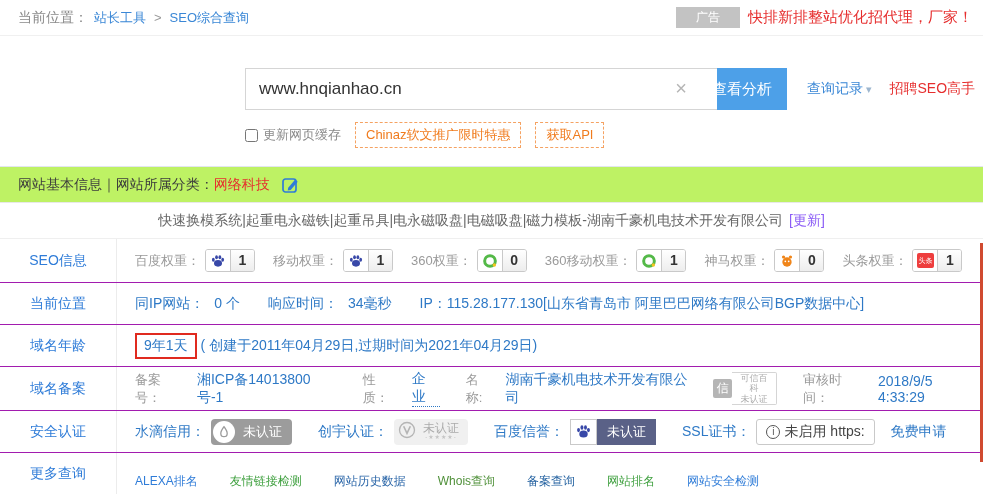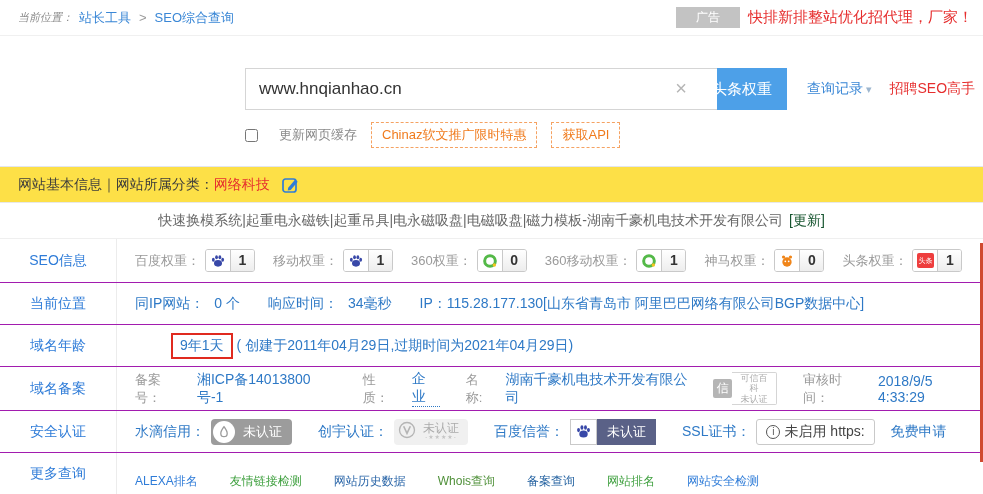--- a/index.html
+++ b/index.html
@@ -6,21 +6,21 @@
   body {
     width:983px; height:494px; overflow:hidden; position:relative;
     font-family:"Liberation Sans","DejaVu Sans",sans-serif;
     background:#fff; color:#555; font-size:13px;
   }
   a { text-decoration:none; cursor:pointer;text-align:center; }
 
   
   .crumb-bar { height:36px; display:flex; align-items:center; padding:0 10px 0 18px;
                border-bottom:1px solid #f0f0f0; }
-  .crumb-prefix { color:#8a8a8a; font-size:11px;font-style:italic; }
+  .crumb-prefix { color:#8a8a8a; font-size:14px; }
   .crumb-link { color:#3a87d6; font-size:13px; margin:0 6px; }
   .crumb-sep { color:#9a9a9a; margin:0 2px; }
   .crumb-spacer { flex:1; }
   .ad-badge { background:#c3c3c3; color:#fff; font-size:12px; padding:2px 20px; margin-right:8px; }
   .ad-text { color:#e62e2e; font-size:15px; }
 
   
   .search-section { padding-top:32px; }
   .search-row { margin-left:245px; display:flex; align-items:center; }
   .input-wrap { position:relative; width:452px; }
@@ -29,34 +29,34 @@
                 font-family:"Liberation Sans","DejaVu Sans",sans-serif; }
   .clear-x { position:absolute; right:10px; top:9px; color:#b5b5b5; font-size:20px;
              line-height:22px; cursor:pointer; }
   .analyze-btn { width:90px; height:42px; background:#4da0e8; color:#fff; border:none;
                  font-size:15px; cursor:pointer; font-family:inherit; }
   .history-link { color:#3a87d6; font-size:14px; margin-left:20px; }
   .caret { color:#9db6cf; font-size:11px; margin-left:3px; }
   .hire-link { color:#e62e2e; font-size:14px; margin-left:18px; }
 
   .option-row { margin-left:245px; margin-top:13px; display:flex; align-items:center; height:24px; }
-  .cache-label { color:#8a8a8a; font-size:13px; margin-left:21px; }
+  .cache-label { color:#8a8a8a; font-size:13px; margin-left:5px; }
   .promo-box { border:1px dashed #f5a262; color:#f07b1d; font-size:13px;
                padding:3px 10px; margin-left:14px; cursor:pointer; }
 
   
   .panel { margin-top:19px; border-top:1px solid #e3e6ee; }
-  .panel-header { height:36px; background:#fde047; display:flex; align-items:center;
+  .panel-header { height:36px; background:#bef264; display:flex; align-items:center;
                   padding-left:18px; font-size:14px; color:#3c3c3c; border-bottom:1px solid #e8e8e8;}
   .cat-red { color:#e62e2e; }
   .edit-icon { margin-left:12px; display:inline-flex; cursor:pointer; }
 
   .title-row { height:36px; display:flex; align-items:center; justify-content:center;
                border-bottom:1px solid #efefef; font-size:14px; color:#666; }
-  .update-link { color:#14532d; margin-left:6px; }
+  .update-link { color:#8b5cf6; margin-left:6px; }
 
   .info-row { display:flex; align-items:stretch; border-bottom:1px solid #a21caf; }
   .row-label { width:117px; min-width:117px; display:flex; align-items:center; justify-content:center;
                color:#2f7cd8; font-size:14px; border-right:1px solid #ececec; }
   .row-content { flex:1; display:flex; align-items:center; padding-left:18px; }
 
   
   .row-seo { height:44px; }
   .weight-item { display:inline-flex; align-items:center; margin-right:18px; }
   .wlabel { color:#9a9a9a; font-size:13px; margin-right:5px; white-space:nowrap; }
@@ -69,21 +69,21 @@
   .toutiao-box { background:#ee3e3e; color:#fff; font-size:7px; width:17px; height:15px;
                  display:flex; align-items:center; justify-content:center; border-radius:2px; }
 
   
   .row-dns { height:42px; }
   .blue-text { color:#2e79c6; font-size:14px; }
   .gap28 { margin-right:28px; }
   .gap10 { margin-right:10px; }
 
   
-  .row-age { height:42px;gap:36px; }
+  .row-age { height:42px; }
   .age-box { border:2px solid #e02a1f; color:#2e79c6; font-size:14px; padding:2px 7px; margin-right:4px; }
 
   
   .row-icp { height:44px; }
   .gray-label { color:#9a9a9a; font-size:13px; }
   .icp-val { color:#2e79c6; font-size:14px; }
   .dotted-u { border-bottom:1px dotted #2e79c6; }
   .cred-badge { display:inline-flex; align-items:center; margin-left:12px; cursor:pointer; }
   .cred-char { width:19px; height:19px; background:#b5b5b5; color:#fff; border-radius:2px;
                display:flex; align-items:center; justify-content:center; font-size:12px; }
@@ -136,21 +136,21 @@
   <span class="ad-badge">广告</span>
   <a class="ad-text">快排新排整站优化招代理，厂家！</a>
 </div>
 
 <div class="search-section">
   <div class="search-row">
     <span class="input-wrap">
       <input class="site-input" type="text" value="www.hnqianhao.cn" style="">
       <span class="clear-x">×</span>
     </span>
-    <button class="analyze-btn">头条权重</button>
+    <button class="analyze-btn">查看分析</button>
     <a class="history-link"><span>查询记录</span><span class="caret">▾</span></a>
     <a class="hire-link">招聘SEO高手</a>
   </div>
   <div class="option-row">
     <input type="checkbox" style="">
     <span class="cache-label">更新网页缓存</span>
     <a class="promo-box">Chinaz软文推广限时特惠</a>
     <a class="promo-box">获取API</a>
   </div>
 </div>

